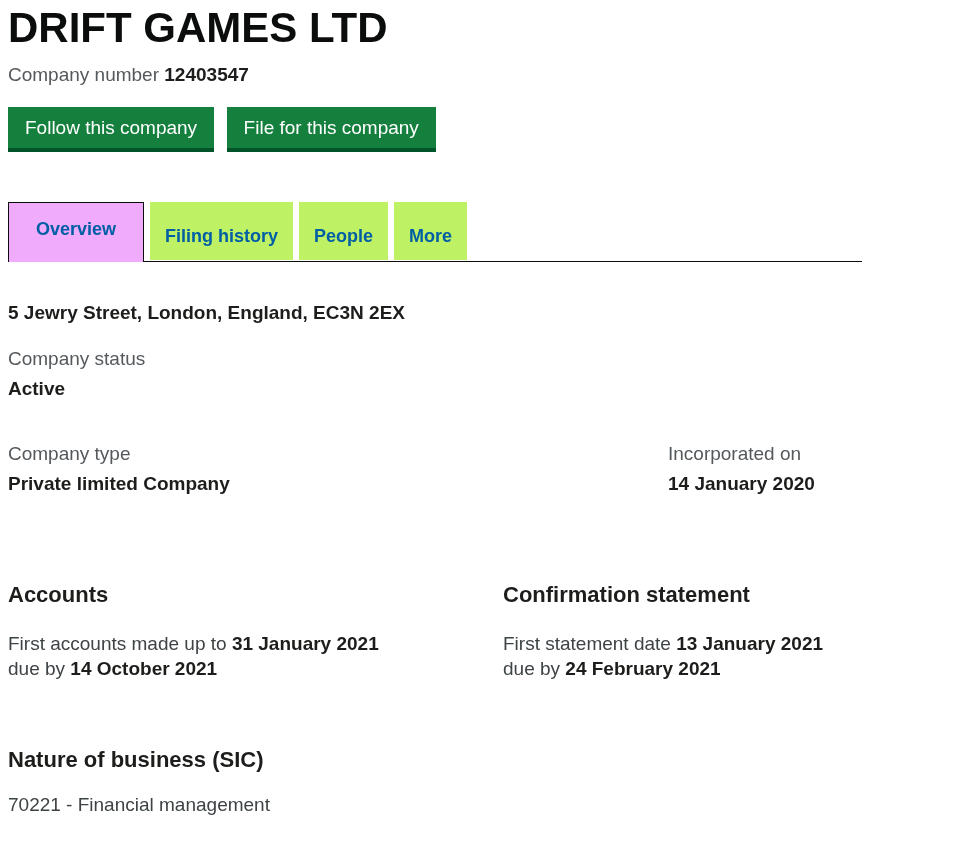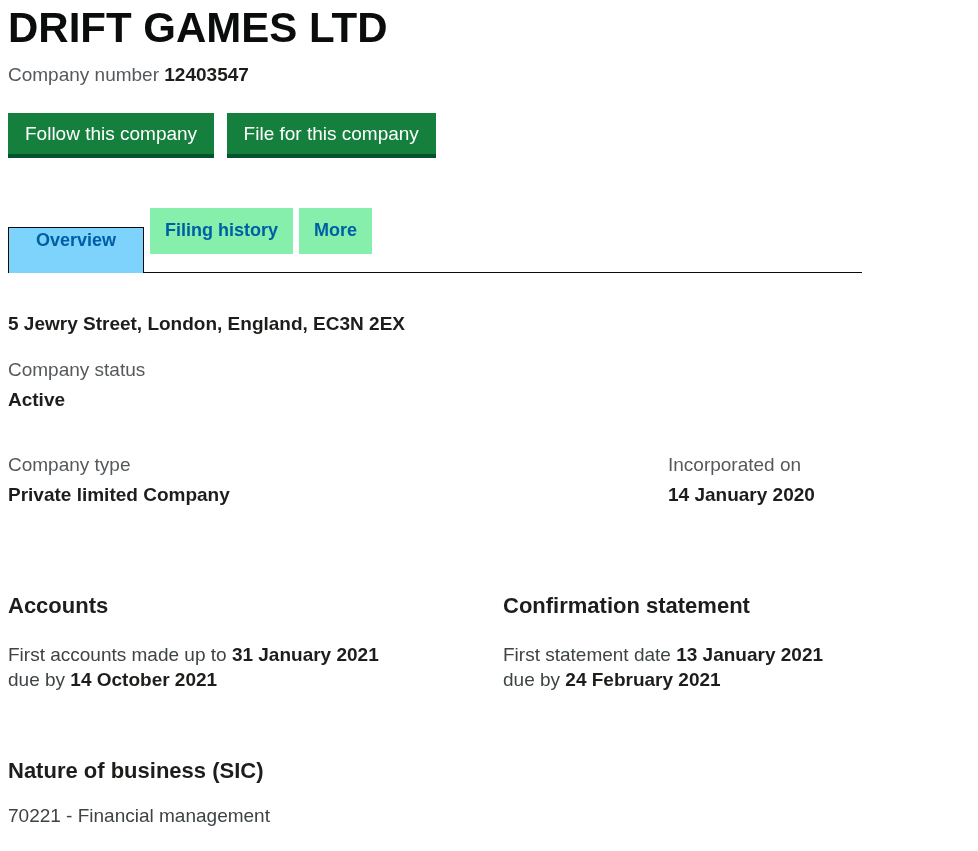--- a/index.html
+++ b/index.html
@@ -23,21 +23,21 @@
   h1.company-title {
     font-size: 42px;
     font-weight: 700;
     margin: 6px 0 14px 0;
     letter-spacing: 0px;
     line-height: 1.05;
   }
   .company-number-line {
     font-size: 19px;
     color: #55595c;
-    margin: 0 0 27px 0;
+    margin: 0 0 21px 0;
   }
   .company-number-line strong { color: #1d1d1b; font-weight: 700; }
 
   
   .button-row { margin: 0 0 0 0; }
   .gov-button {
     display: inline-block;
     background: #15803d;
     color: #ffffff;
     font-family: "Liberation Sans", sans-serif;
@@ -51,36 +51,36 @@
   }
 
   
   .tabs {
     display: flex;
     align-items: flex-end;
     border-bottom: 1px solid #0b0c0c;
     margin-top: 54px;
   }
   .tab {
-    background: #86efac;
+    background: #bef264;
     color: #005ea5;
     font-size: 18px;
     font-weight: 700;
-    padding: 12px 15px 13px 15px;
+    padding: 24px 15px 13px 15px;
     margin-right: 6px;
-    margin-bottom: 18px;
+    margin-bottom: 1px;
     cursor: pointer;
     white-space: nowrap;
   }
   .tab.active {
-    background: #7dd3fc;
+    background: #f0abfc;
     border: 1px solid #0b0c0c;
     border-bottom: none;
     margin-bottom: -1px;
-    padding: 2px 27px 22px 27px;
+    padding: 16px 27px 22px 27px;
   }
 
   
   .content { padding-top: 33px; }
   .field-label {
     font-size: 19px;
     color: #55595c;
     line-height: 24px;
     margin: 0;
   }
@@ -134,20 +134,21 @@
     <p class="company-number-line"><span>Company number </span><strong>12403547</strong></p>
 
     <div class="button-row">
       <button class="gov-button">Follow this company</button>
       <button class="gov-button">File for this company</button>
     </div>
 
     <div class="tabs">
       <div class="tab active">Overview</div>
       <div class="tab">Filing history</div>
+      <div class="tab">People</div>
       <div class="tab">More</div>
     </div>
 
     <div class="content">
 
       <p class="field-value">5 Jewry Street, London, England, EC3N 2EX</p>
 
       <p class="field-label gap-21">Company status</p>
       <p class="field-value">Active</p>
 

